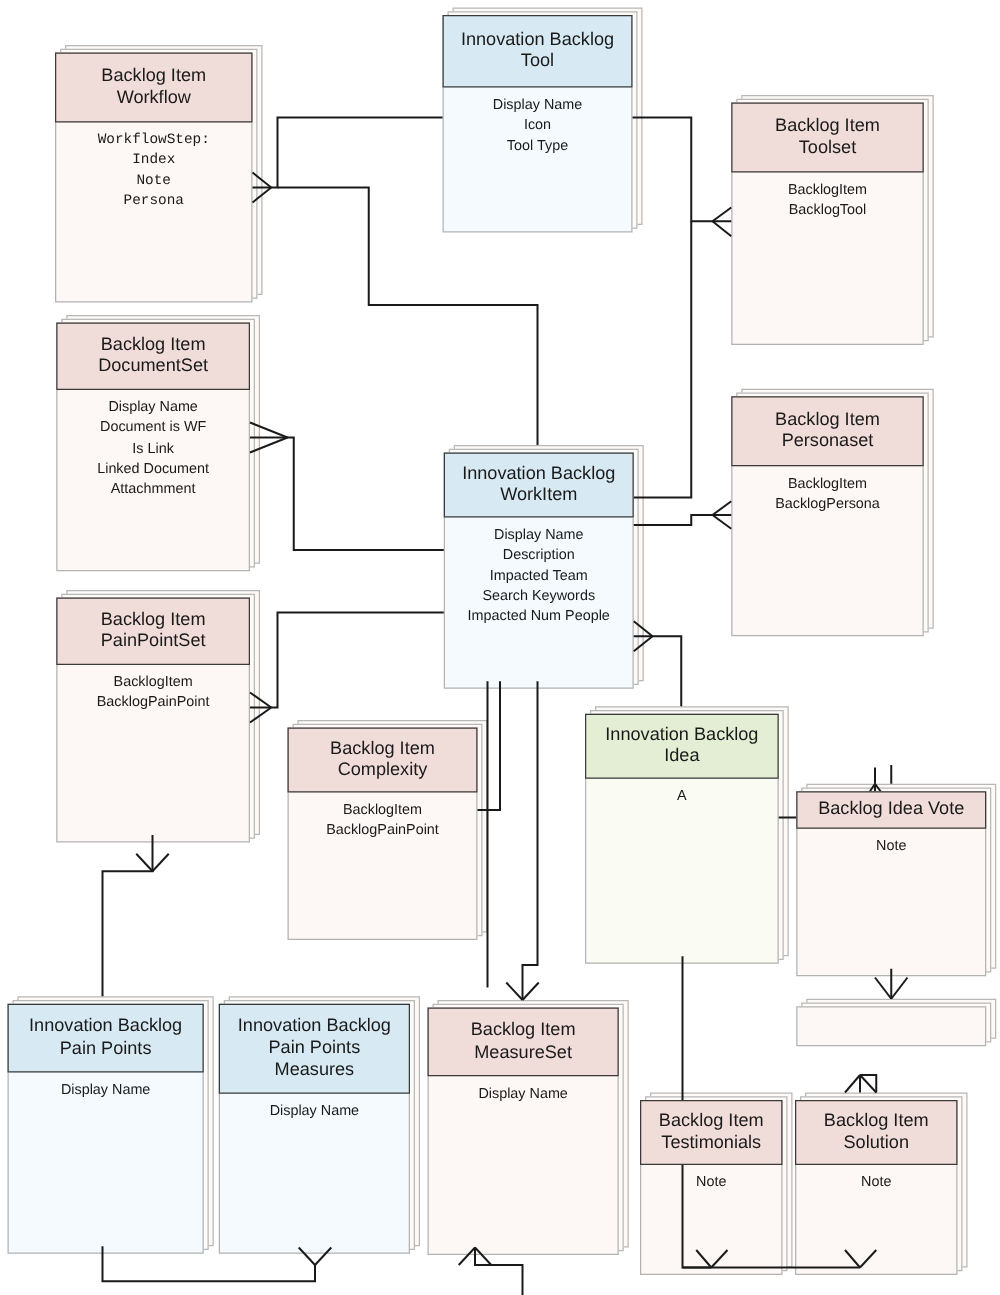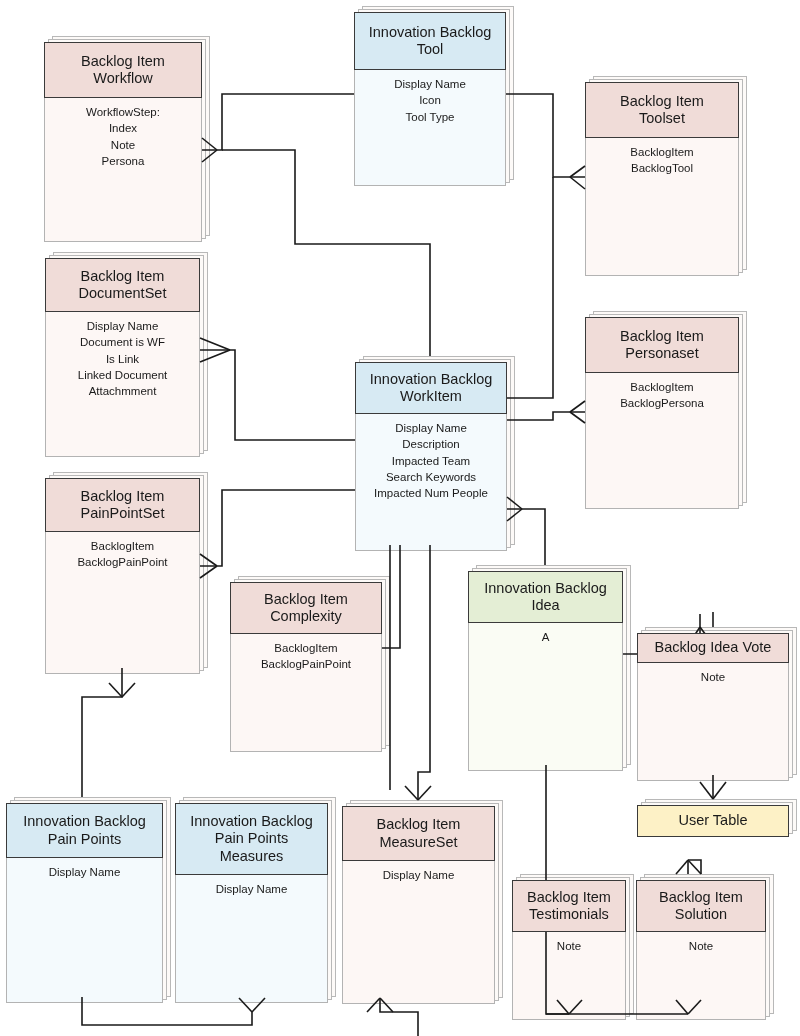--- a/index.html
+++ b/index.html
@@ -165,21 +165,21 @@
 
     <polyline points="766,1014 766,1014"></polyline>
   </svg>
 
 <div class="entity" style="left: 44px; top: 36px; width: 158px; height: 206px;">
       <div class="sheet s1" style="width: 158px; height: 200px;"></div>
       <div class="sheet s2" style="width: 158px; height: 200px;"></div>
       <div class="body" style="width: 158px; height: 200px;"></div>
       <div class="header" style="width: 158px; height: 56px; white-space: pre-line;">Backlog Item
 Workflow</div>
-      <div class="attrs" style="top: 68px;">WorkflowStep:
+      <div class="attrs" style="top: 68px; font-family: Liberation Mono, monospace;">WorkflowStep:
 Index
 Note
 Persona</div>
     </div>
     <div class="entity" style="left: 354px; top: 6px; width: 152px; height: 180px;">
       <div class="sheet s1" style="width: 152px; height: 174px;"></div>
       <div class="sheet s2" style="width: 152px; height: 174px;"></div>
       <div class="body blue" style="width: 152px; height: 174px;"></div>
       <div class="header blue" style="width: 152px; height: 58px; white-space: pre-line;">Innovation Backlog
 Tool</div>
@@ -259,21 +259,20 @@
       <div class="sheet s1" style="width: 152px; height: 148px;"></div>
       <div class="sheet s2" style="width: 152px; height: 148px;"></div>
       <div class="body" style="width: 152px; height: 148px;"></div>
       <div class="header" style="width: 152px; height: 30px; white-space: pre-line; text-align: right;">Backlog Idea Vote</div>
       <div class="attrs" style="top: 42px;">Note</div>
     </div>
     <div class="entity" style="left: 637px; top: 799px; width: 152px; height: 38px;">
       <div class="sheet s1" style="width: 152px; height: 32px;"></div>
       <div class="sheet s2" style="width: 152px; height: 32px;"></div>
       <div class="body" style="width: 152px; height: 32px;"></div>
-      <div class="header yellow" style="width: 152px; height: 32px; white-space: pre-line;">User Table</div>
     </div>
     <div class="entity" style="left: 6px; top: 797px; width: 157px; height: 206px;">
       <div class="sheet s1" style="width: 157px; height: 200px;"></div>
       <div class="sheet s2" style="width: 157px; height: 200px;"></div>
       <div class="body blue" style="width: 157px; height: 200px;"></div>
       <div class="header blue" style="width: 157px; height: 55px; white-space: pre-line;">Innovation Backlog
 Pain Points</div>
       <div class="attrs" style="top: 67px;">Display Name</div>
     </div>
     <div class="entity" style="left: 175px; top: 797px; width: 153px; height: 206px;">

